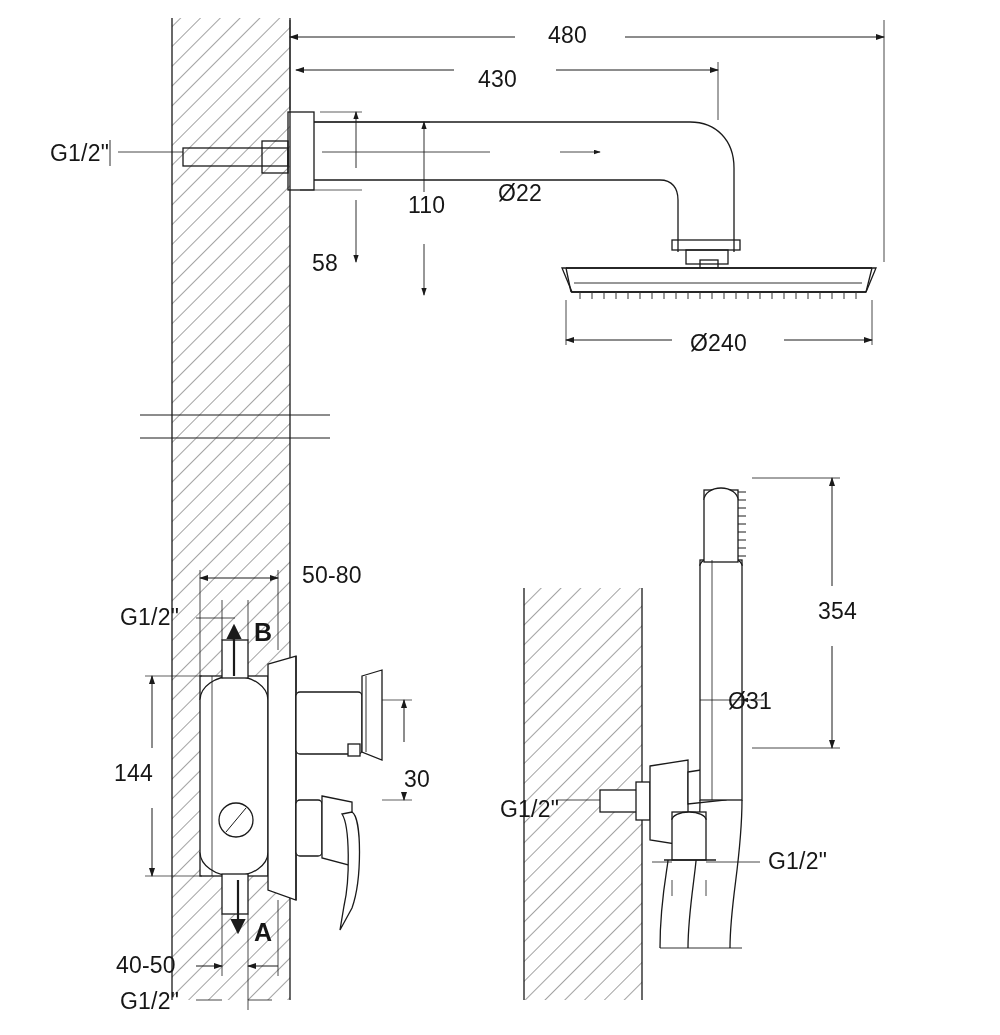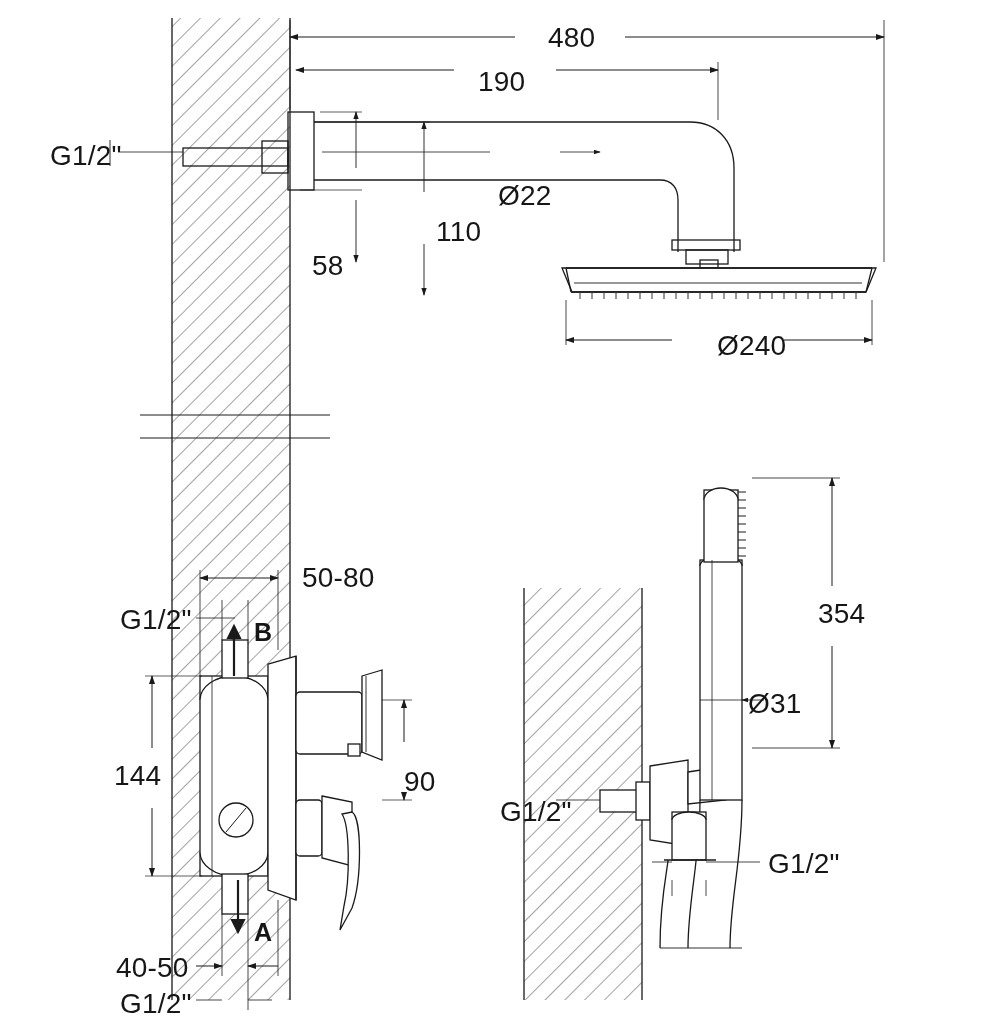--- a/index.html
+++ b/index.html
@@ -1,20 +1,20 @@
 <!DOCTYPE html>
 <html><head>
 <meta charset="utf-8">
 <style>
   html,body{margin:0;padding:0;background:#ffffff;}
   body{width:1000px;height:1035px;font-family:"Liberation Sans",sans-serif;color:#1a1a1a;}
   #stage{position:relative;width:1000px;height:1035px;overflow:hidden;}
   svg{position:absolute;left:0;top:0;}
   .lbl{position:absolute;font-family:"Liberation Sans",sans-serif;font-size:21px;color:#161616;white-space:nowrap;letter-spacing:.2px;}
-  .lbl.big{font-size:28px;font-weight:400;}
+  .lbl.big{font-size:23px;font-weight:400;}
   .lbl.ab{font-size:25px;font-weight:700;}
 </style>
 </head>
 <body>
 
 <div id="stage">
 
   <svg width="1000" height="1035" viewBox="0 0 1000 1035">
     <defs>
       <pattern id="hatch" width="14" height="14" patternTransform="rotate(45)" patternUnits="userSpaceOnUse">
@@ -259,34 +259,34 @@
       <line x1="556" y1="800" x2="600" y2="800" stroke-width="0.8"></line>
 
       <line x1="672" y1="880" x2="672" y2="896" stroke-width="0.8"></line>
       <line x1="706" y1="880" x2="706" y2="896" stroke-width="0.8"></line>
       <line x1="652" y1="862" x2="672" y2="862" stroke-width="0.8"></line>
       <line x1="706" y1="862" x2="760" y2="862" stroke-width="0.8"></line>
     </g>
   </svg>
 
   <div class="lbl big" style="left:548px;top:22px;">480</div>
-  <div class="lbl big" style="left:478px;top:66px;">190</div>
-  <div class="lbl big" style="left:408px;top:216px;margin-left:28px;">110</div>
+  <div class="lbl big" style="left:478px;top:66px;">430</div>
+  <div class="lbl big" style="left:408px;top:192px;">110</div>
   <div class="lbl big" style="left:312px;top:250px;text-align:center;">58</div>
   <div class="lbl big" style="left:498px;top:180px;">Ø22</div>
-  <div class="lbl big" style="left:690px;top:330px;margin-left:27px;">Ø240</div>
+  <div class="lbl big" style="left:690px;top:330px;">Ø240</div>
   <div class="lbl big" style="left:50px;top:140px;">G1/2"</div>
 
   <div class="lbl big" style="left:302px;top:562px;text-align:center;">50-80</div>
   <div class="lbl big" style="left:114px;top:760px;">144</div>
-  <div class="lbl big" style="left:404px;top:766px;">90</div>
+  <div class="lbl big" style="left:404px;top:766px;">30</div>
   <div class="lbl big" style="left:116px;top:952px;">40-50</div>
   <div class="lbl big" style="left:120px;top:604px;">G1/2"</div>
   <div class="lbl big" style="left:120px;top:988px;">G1/2"</div>
   <div class="lbl ab" style="left:254px;top:618px;">B</div>
   <div class="lbl ab" style="left:254px;top:918px;">A</div>
 
   <div class="lbl big" style="left:818px;top:598px;">354</div>
-  <div class="lbl big" style="left:748px;top:688px;">Ø31</div>
+  <div class="lbl big" style="left:728px;top:688px;">Ø31</div>
   <div class="lbl big" style="left:500px;top:796px;">G1/2"</div>
   <div class="lbl big" style="left:768px;top:848px;">G1/2"</div>
 
 </div>
 
 </body></html>

